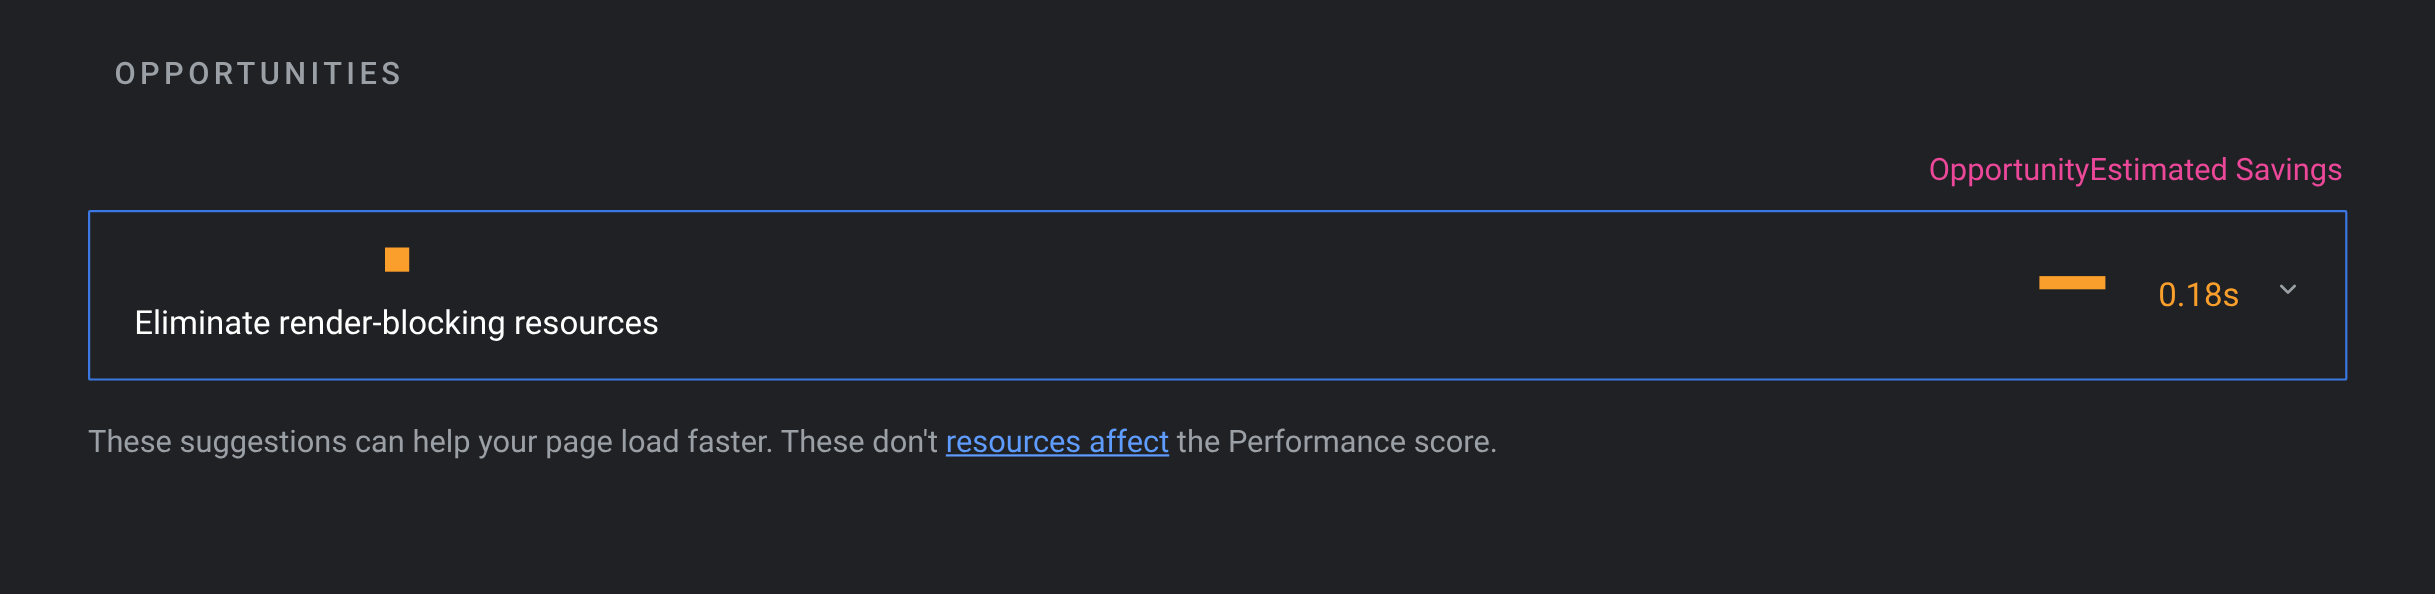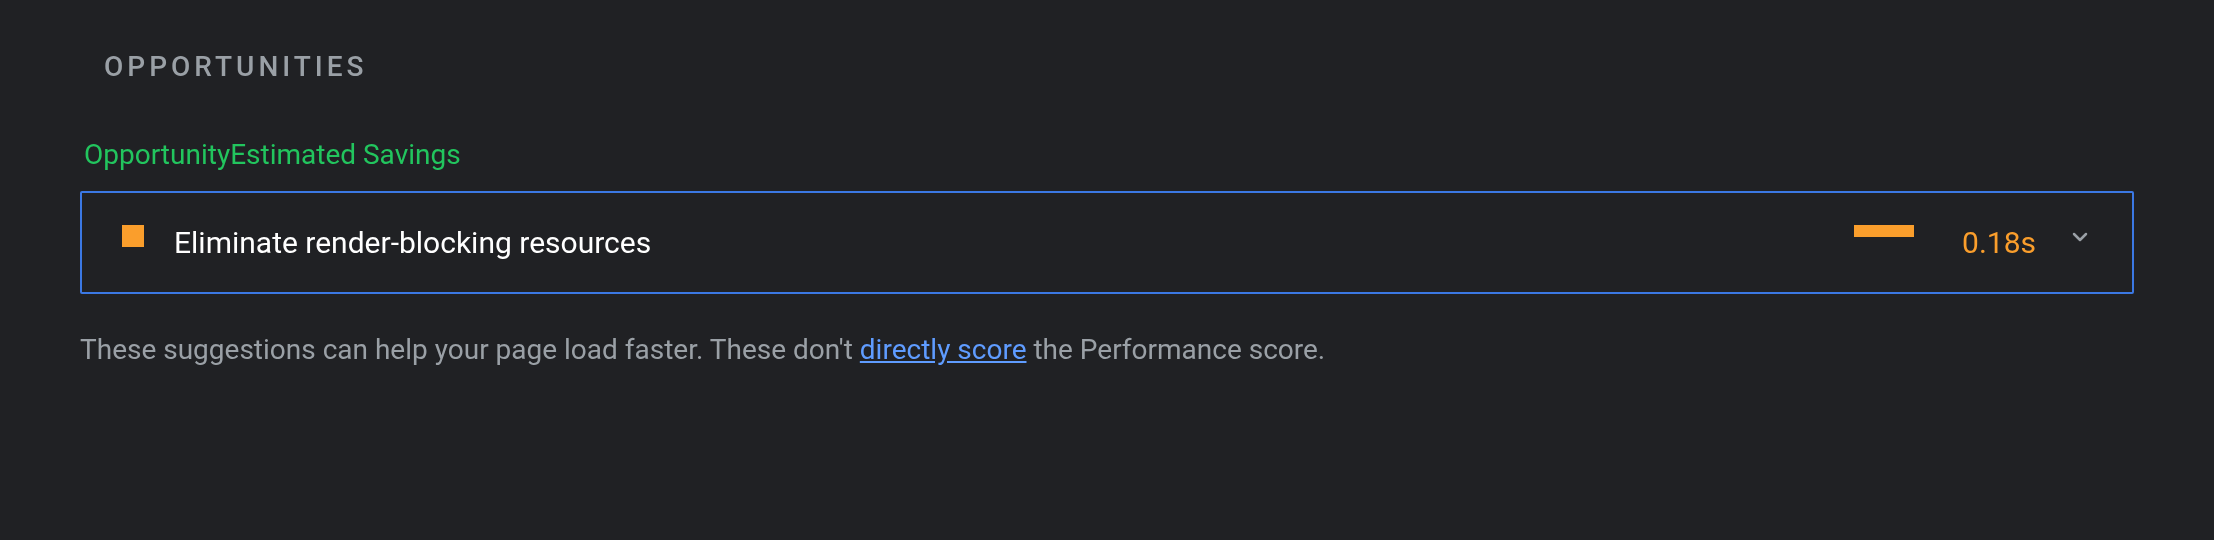--- a/index.html
+++ b/index.html
@@ -19,40 +19,41 @@
       font-size: 28px;
       font-weight: 500;
       letter-spacing: 4px;
       text-transform: uppercase;
       color: #9aa0a6;
       margin-bottom: 55px;
       margin-left: 24px;
     }
     .table-header {
       display: flex;
-      justify-content: flex-start;
+      justify-content: flex-end;
       font-size: 28px;
-      color: #22c55e;
+      color: #ec4899;
       margin-bottom: 20px;
       padding: 0 4px;
     }
     .opportunity-row {
       border: 2px solid #3b78e4;
       border-radius: 2px;
       padding: 32px 40px;
       display: flex;
       align-items: center;
       justify-content: space-between;
       background-color: #202124;
       margin-bottom: 35px;
     }
     .opportunity-left {
       display: flex;
-      align-items: flex-start;
+      align-items: center;
       gap: 30px;
+      flex-direction: column;
     }
     .status-square {
       width: 22px;
       height: 22px;
       background-color: #fa9e2c;
       flex-shrink: 0;
     }
     .opportunity-name {
       font-size: 30px;
       color: #ffffff;
@@ -114,15 +115,15 @@
       <span class="savings-value">0.18s</span>
       <span class="chevron">
         <svg viewBox="0 0 24 24" width="26" height="26" fill="none" stroke="currentColor" stroke-width="2.5" stroke-linecap="round" stroke-linejoin="round">
           <polyline points="6 9 12 15 18 9"></polyline>
         </svg>
       </span>
     </div>
   </div>
 
   <p class="footer-text">
-    <span>These suggestions can help your page load faster. These don't </span><a href="#" class="footer-link">directly score</a><span> the Performance score.</span>
+    <span>These suggestions can help your page load faster. These don't </span><a href="#" class="footer-link">resources affect</a><span> the Performance score.</span>
   </p>
 </div>
 
 </body></html>

